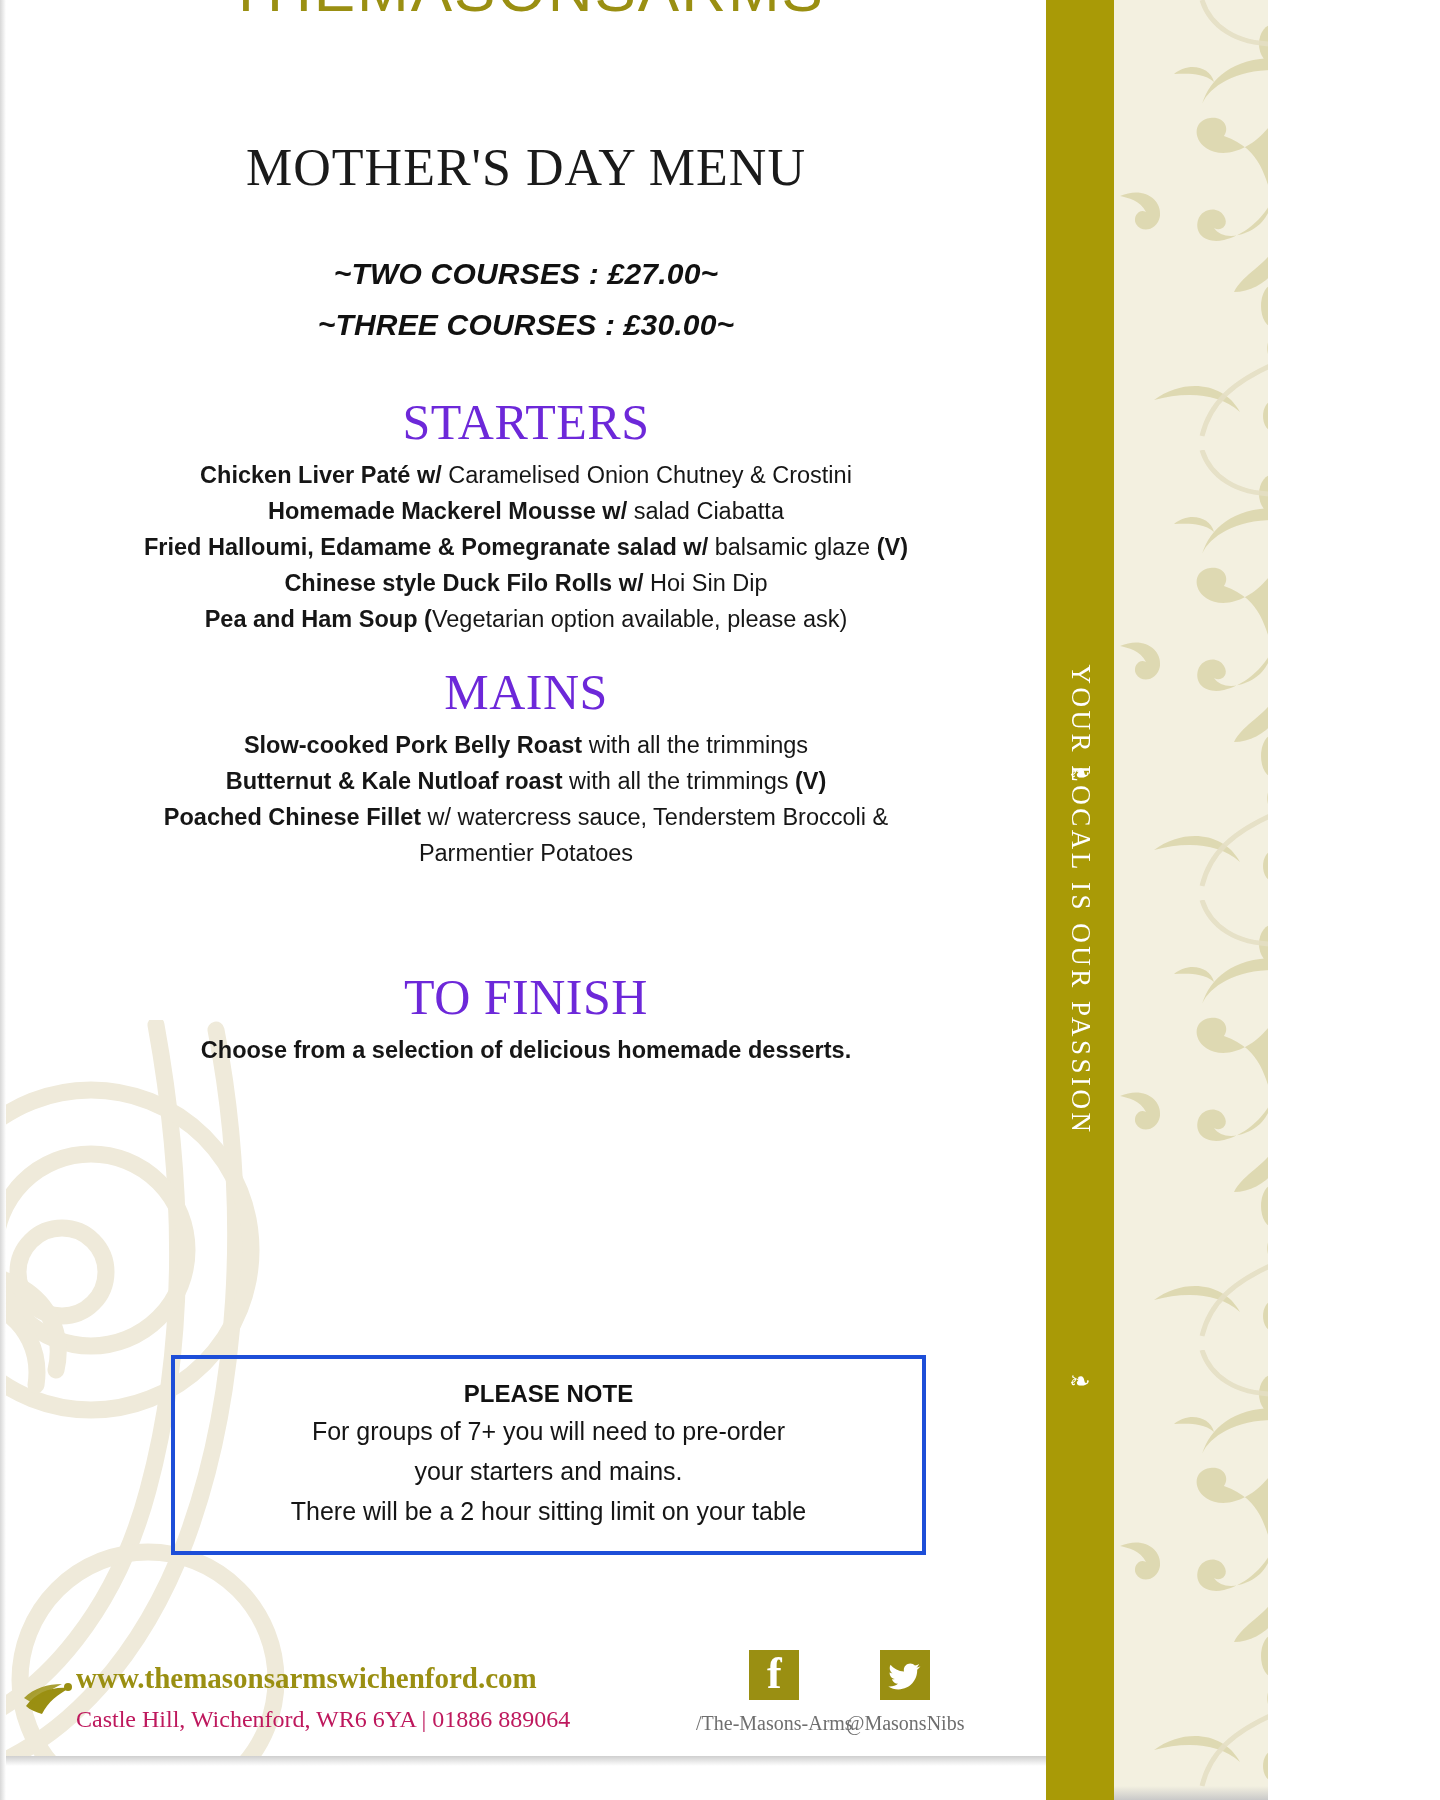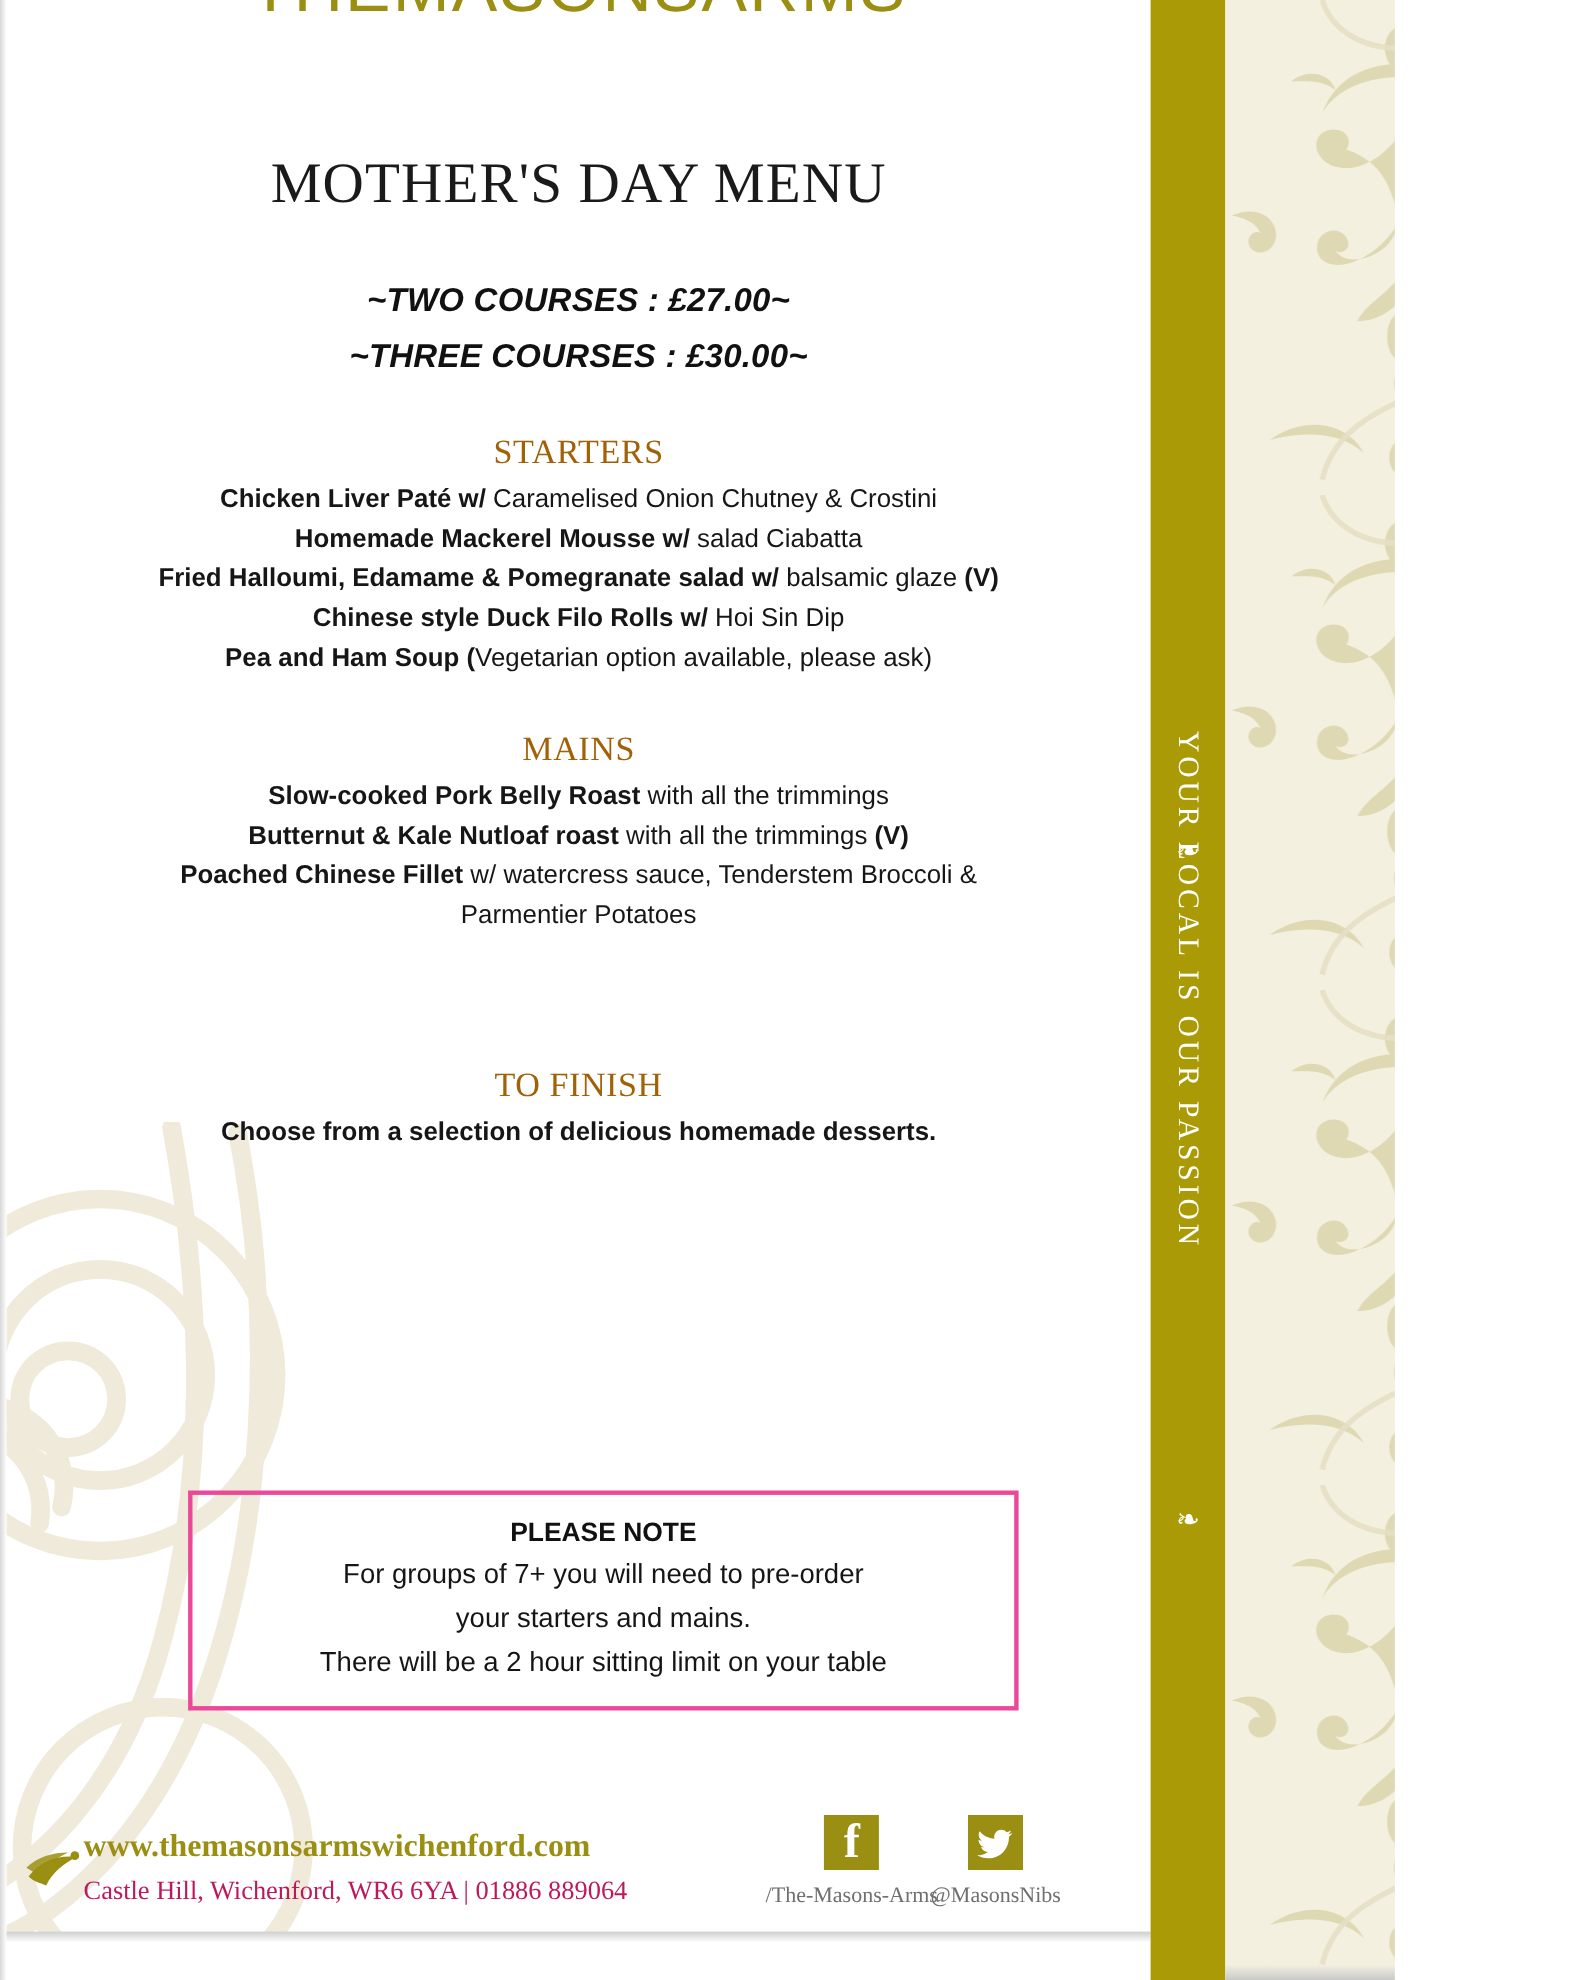--- a/index.html
+++ b/index.html
@@ -83,24 +83,24 @@
     color:#111111;
     line-height:51px;
     letter-spacing:0.2px;
   }
 
   .section {
     position:absolute; left:0; width:1040px; text-align:center;
   }
   .section-head {
     font-family:"Liberation Serif", serif;
-    font-size:31px;
+    font-size:50px;
     font-weight:400;
     letter-spacing:0.5px;
-    color:#a16207;
+    color:#6d28d9;
     margin-bottom:6px;
   }
   .dish {
     font-family:"Liberation Sans", sans-serif;
     font-size:23.5px;
     line-height:36px;
     color:#161616;
     padding:0 40px;
   }
   .dish b { font-weight:bold; }
@@ -112,21 +112,21 @@
     font-weight:bold;
     line-height:36px;
     color:#161616;
   }
 
   
   .note-box {
     position:absolute;
     left:165px; top:1355px;
     width:755px; height:200px;
-    border:4px solid #ec4899;
+    border:4px solid #1d4ed8;
     background:transparent;
     text-align:center;
     padding-top:18px;
   }
   .note-title {
     font-family:"Liberation Sans", sans-serif;
     font-size:24px;
     font-weight:bold;
     color:#111111;
     line-height:34px;

